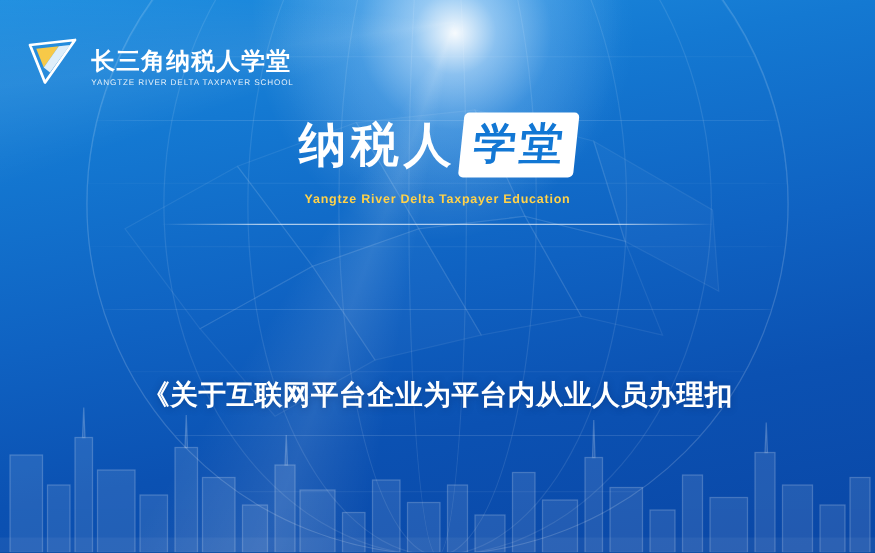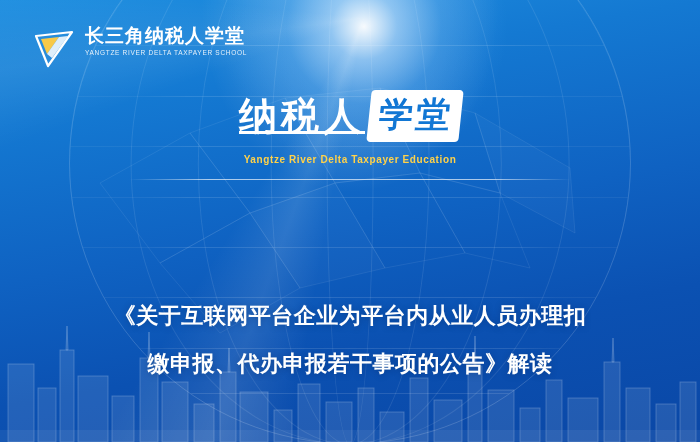--- a/index.html
+++ b/index.html
@@ -77,24 +77,24 @@
     left: 0;
     bottom: 0;
     width: 100%;
     height: 150px;
     opacity: 0.55;
     pointer-events: none;
   }
   
   .logo-box {
     position: absolute;
-    left: 32px;
+    left: 20px;
     top: 26px;
     display: flex;
-    align-items: flex-start;
+    align-items: flex-end;
     gap: 9px;
   }
   .logo-mark {
     width: 44px;
     height: 44px;
     position: relative;
   }
   .logo-text {
     display: flex;
     flex-direction: column;
@@ -139,21 +139,20 @@
     justify-content: center;
     align-items: center;
     gap: 4px;
   }
   .title-sub-a {
     color: #ffffff;
     font-size: 38px;
     font-weight: bold;
     letter-spacing: 4px;
     font-family: "DejaVu Serif", serif;
-    text-decoration: underline;
   }
   .title-sub-b {
     display: inline-block;
     background: #ffffff;
     color: #1277d4;
     font-size: 34px;
     font-weight: bold;
     letter-spacing: 3px;
     padding: 2px 8px 4px 10px;
     border-radius: 4px;
@@ -288,16 +287,15 @@
     <div class="title-sub-row">
       <span class="title-sub-a">纳税人</span>
       <span class="title-sub-b">学堂</span>
     </div>
     <div class="title-en">Yangtze River Delta Taxpayer Education</div>
     <div class="divider"></div>
   </div>
 
   <div class="announce">
     <div>《关于互联网平台企业为平台内从业人员办理扣</div>
-    <div>缴申报、代办申报若干事项的公告》解读</div>
   </div>
 
 </div>
 
 </body></html>

